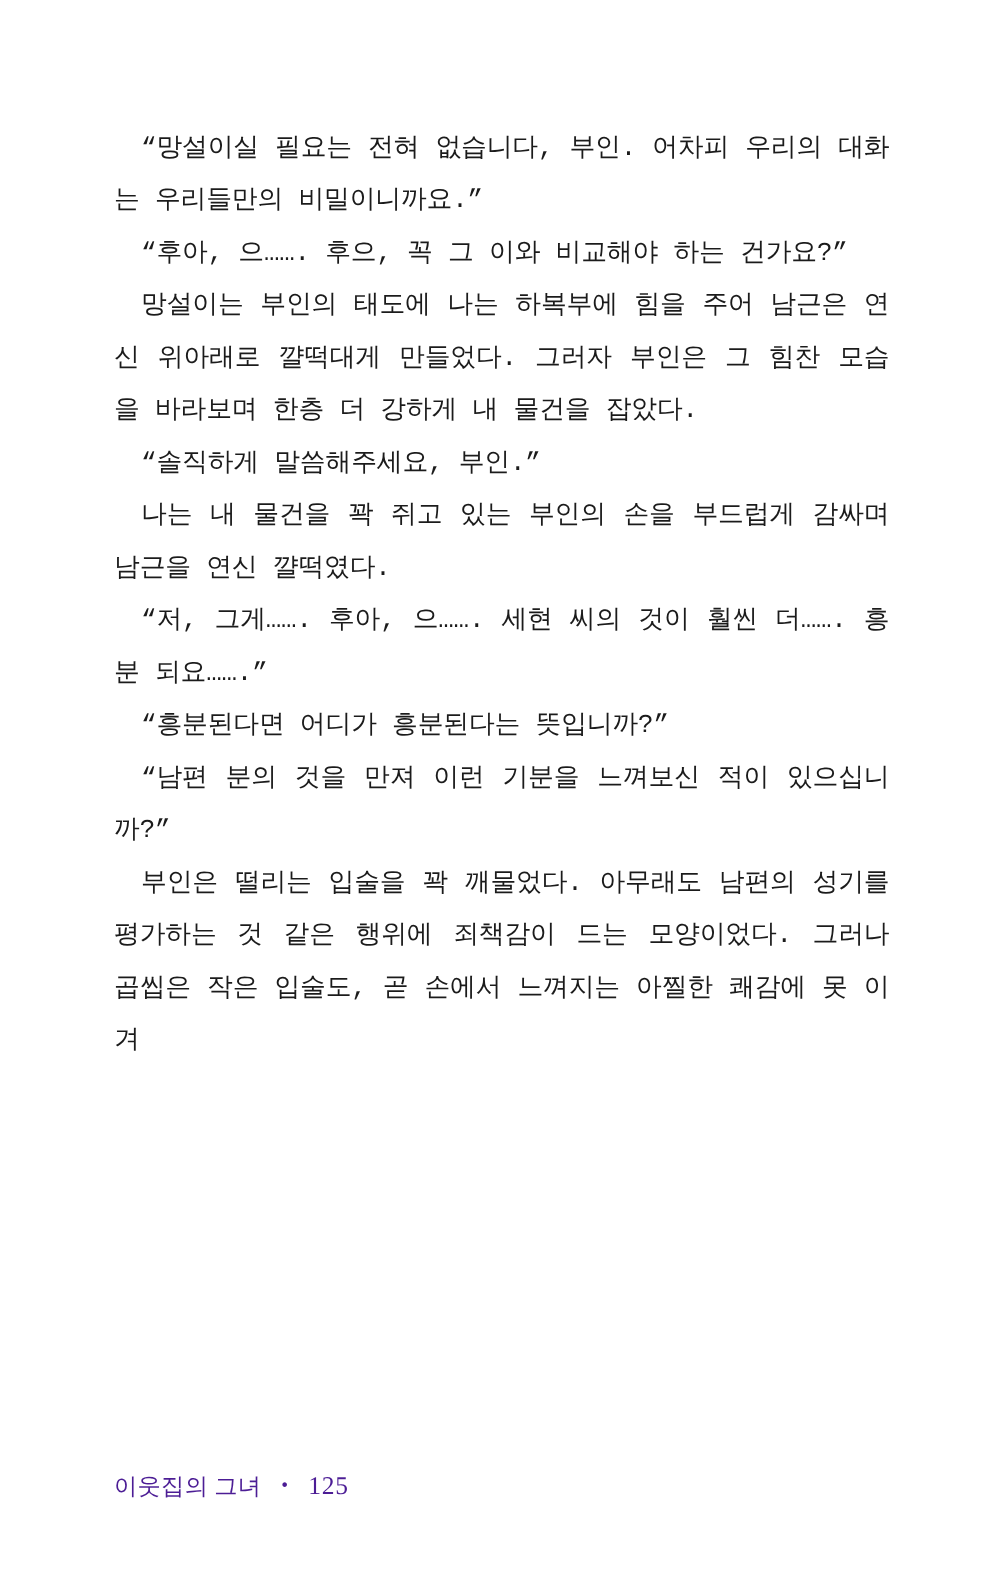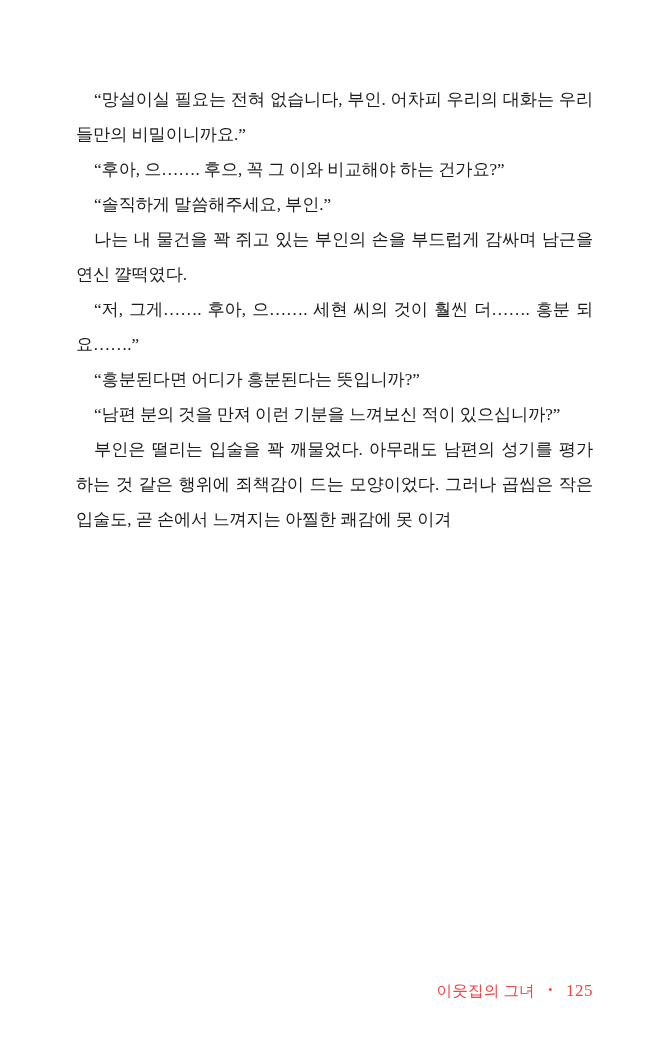--- a/index.html
+++ b/index.html
@@ -27,29 +27,29 @@
     text-align: justify;
     text-justify: inter-character;
     letter-spacing: -0.1px;
     color: #1b1b1b;
   }
   .body-text p {
     margin: 0;
     text-indent: 1.05em;
     text-align: justify;
     text-justify: inter-character;
+    font-family: Liberation Mono, monospace;
   }
   .footer {
     position: absolute;
     left: 76px;
     right: 76px;
     bottom: 48px;
-    text-align: right;
     font-size: 16px;
-    color: #ef4444;
+    color: #4c1d95;
     letter-spacing: 0.2px;
   }
   .footer .chapter {
     font-size: 15.5px;
   }
   .footer .dot {
     display: inline-block;
     margin: 0 9px;
     font-size: 13px;
     vertical-align: 2px;
@@ -60,20 +60,21 @@
   }
 </style>
 </head>
 <body>
 
 <div class="page">
 
   <div class="body-text">
     <p>“망설이실 필요는 전혀 없습니다, 부인. 어차피 우리의 대화는 우리들만의 비밀이니까요.”</p>
     <p>“후아, 으……. 후으, 꼭 그 이와 비교해야 하는 건가요?”</p>
+    <p>망설이는 부인의 태도에 나는 하복부에 힘을 주어 남근은 연신 위아래로 꺌떡대게 만들었다. 그러자 부인은 그 힘찬 모습을 바라보며 한층 더 강하게 내 물건을 잡았다.</p>
     <p>“솔직하게 말씀해주세요, 부인.”</p>
     <p>나는 내 물건을 꽉 쥐고 있는 부인의 손을 부드럽게 감싸며 남근을 연신 꺌떡였다.</p>
     <p>“저, 그게……. 후아, 으……. 세현 씨의 것이 훨씬 더……. 흥분 되요…….”</p>
     <p>“흥분된다면 어디가 흥분된다는 뜻입니까?”</p>
     <p>“남편 분의 것을 만져 이런 기분을 느껴보신 적이 있으십니까?”</p>
     <p>부인은 떨리는 입술을 꽉 깨물었다. 아무래도 남편의 성기를 평가하는 것 같은 행위에 죄책감이 드는 모양이었다. 그러나 곱씹은 작은 입술도, 곧 손에서 느껴지는 아찔한 쾌감에 못 이겨</p>
   </div>
 
   <div class="footer">
     <span class="chapter">이웃집의 그녀</span>

